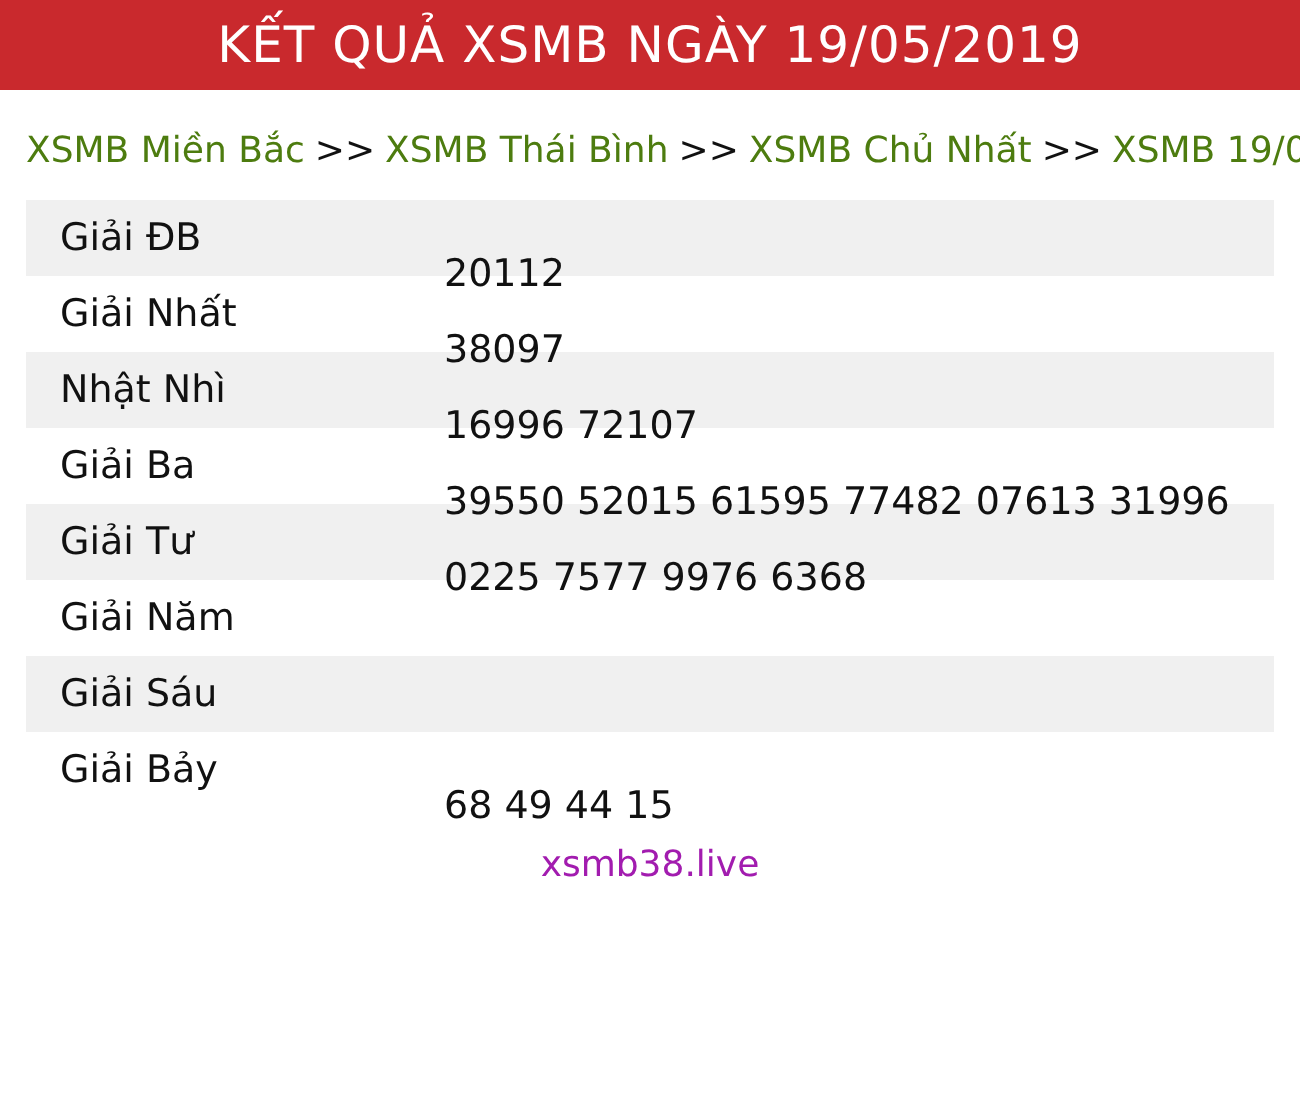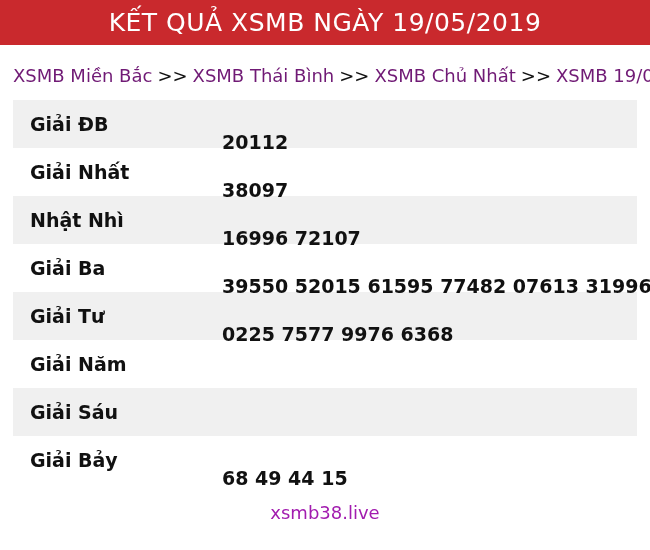--- a/index.html
+++ b/index.html
@@ -7,26 +7,26 @@
               font-family:"DejaVu Sans","Liberation Sans",sans-serif; color:#111111; }
   .page { width:650px; height:550px; overflow:hidden; }
 
   .header { height:45px; background:#c9292d; display:flex;
             align-items:center; justify-content:center; }
   .header .title { color:#ffffff; font-size:25px; font-weight:400;
                    letter-spacing:0.5px; white-space:nowrap;text-align:right; }
 
   .breadcrumb { margin:20px 13px 0 13px; font-size:18px; line-height:21px;
                 color:#111111; white-space:nowrap; }
-  .breadcrumb a { color:#701a75; text-decoration:none; cursor:pointer; }
+  .breadcrumb a { color:#4d7c0f; text-decoration:none; cursor:pointer; }
   .breadcrumb .sep { margin:0 5px; }
 
   .results { margin:14px 13px 0 13px; }
-  .row { height:48px; display:flex; align-items:center;
-         padding-left:17px; font-size:19px; background:#ffffff;font-weight:bold; }
+  .row { height:38px; display:flex; align-items:center;
+         padding-left:17px; font-size:19px; background:#ffffff; }
   .row:nth-child(odd) { background:#f0f0f0; }
   .row .label { width:192px; flex:0 0 192px; }
   .row .numbers { white-space:nowrap;margin-top:36px; }
 
   .footer { margin-top:18px; text-align:center; font-size:18px; }
   .footer a { color:#a21caf; text-decoration:none; cursor:pointer; }
 </style>
 </head>
 <body>
 

